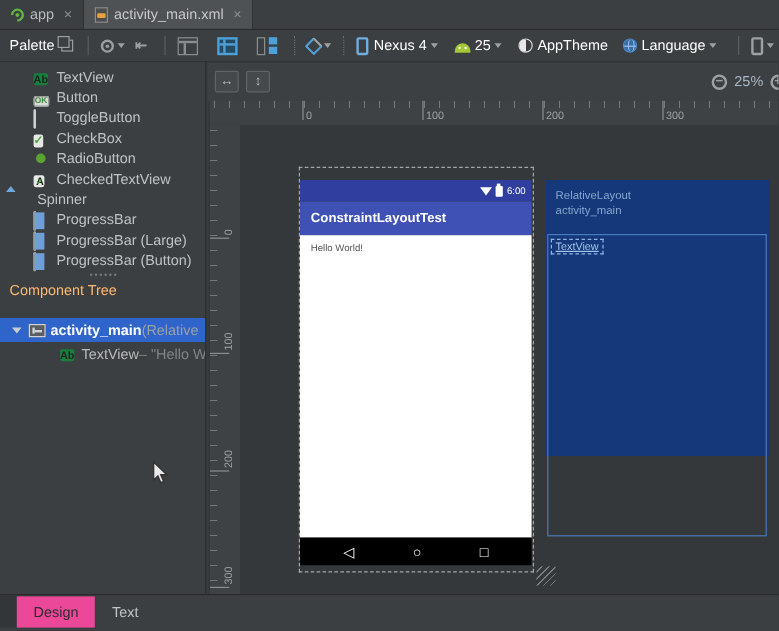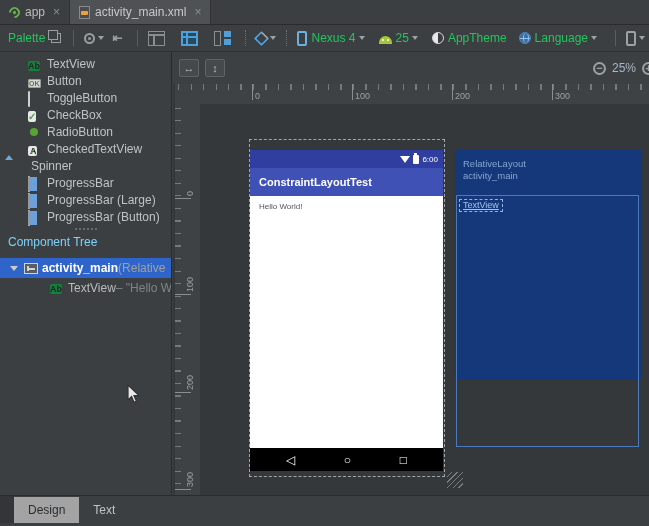--- a/index.html
+++ b/index.html
@@ -12,21 +12,21 @@
   .etab { display:flex; align-items:center; gap:5px; padding:0 9px; font-size:12px; color:#bbbbbb; border-right:1px solid #323232; cursor:default; }
   .etab.active { background:#4e5254; color:#c8c8c8; }
   .etab .close { color:#8a8f92; font-size:12px; margin-left:3px; }
   .runicon { width:11px; height:11px; border:2px solid #62b543; border-radius:50%; border-left-color:transparent; transform:rotate(-45deg); position:relative; }
   .runicon i { position:absolute; left:2px; top:2px; width:3px; height:3px; background:#62b543; border-radius:1px; }
   .xmlicon { width:11px; height:13px; background:#4d4d4d; border:1px solid #8a8a8a; position:relative; }
   .xmlicon i { position:absolute; left:1px; top:4px; width:7px; height:4px; background:#e8a33d; border-radius:1px; }
 
   
   #toolbar { left:0; top:25px; width:649px; height:27px; background:#3c3f41; border-bottom:1px solid #2f3234; display:flex; align-items:center; font-size:12px; }
-  #toolbar .lbl { color:#22c55e; }
+  #toolbar .lbl { color:#ffffff; }
   .tb-sep { width:1px; height:16px; background:#5a5e60; margin:0 6px; }
   .tb-sep.dotted { background:none; border-left:1px dotted #6a6e70; }
   .caret { width:0; height:0; border-left:3px solid transparent; border-right:3px solid transparent; border-top:4px solid #9da1a4; margin-left:3px; display:inline-block; }
   .icbtn { display:flex; align-items:center; margin:0 4px; cursor:default; }
   .copyicon { width:10px; height:10px; border:1px solid #9a9ea0; position:relative; margin-right:2px; }
   .copyicon i { position:absolute; left:-4px; top:-4px; width:10px; height:10px; border:1px solid #9a9ea0; background:#3c3f41; }
   .gearicon { width:11px; height:11px; border:2px solid #9a9ea0; border-radius:50%; position:relative; }
   .gearicon i { position:absolute; left:2px; top:2px; width:3px; height:3px; background:#9a9ea0; border-radius:50%; }
   .hideicon { color:#9a9ea0; font-size:12px; font-weight:bold; }
   .viewicon { width:17px; height:15px; border:1px solid #8a8e90; position:relative; margin:0 4px; }
@@ -64,21 +64,21 @@
   .radio-icon::before { content:""; position:absolute; left:2px; top:2px; width:8px; height:8px; background:#5aa332; border-radius:50%; }
   .ctv-icon { width:13px; height:12px; background:#e8e8e8; color:#222; font-size:9px; font-weight:bold; text-align:left; padding-left:2px; line-height:12px; border-radius:2px; position:relative; }
   .ctv-icon::after { content:"\2713"; position:absolute; right:0; top:0; color:#4ca63c; font-size:8px; }
   .spinner-icon { width:14px; height:11px; border-top:2px solid #9ab8d8; border-bottom:2px solid #9ab8d8; position:relative; margin-top:1px; }
   .spinner-icon::before { content:""; position:absolute; left:1px; top:2px; right:1px; border-top:2px solid #cfe0ef; }
   .spinner-icon::after { content:""; position:absolute; right:-1px; top:-7px; border-left:4px solid transparent; border-right:4px solid transparent; border-bottom:5px solid #6fa8d8; }
   .pb-icon { width:15px; height:7px; background:#e8e8e8; border:1px solid #9a9a9a; border-radius:2px; position:relative; margin-top:3px; }
   .pb-icon::before { content:""; position:absolute; left:0; top:0; bottom:0; width:8px; background:#6f9fd8; }
   .splitter { height:7px; display:flex; align-items:center; justify-content:center; gap:2px; }
   .splitter i { width:2px; height:2px; background:#777b7d; border-radius:50%; }
-  .treehdr { font-size:12px; color:#7dd3fc; padding:3px 8px 9px; }
+  .treehdr { font-size:12px; color:#fdba74; padding:3px 8px 16px; }
   .trow { display:flex; align-items:center; height:20px; font-size:12px; white-space:nowrap; overflow:hidden; }
   .trow.selected { background:#2f65ca; color:#ffffff; }
   .expander { width:0; height:0; border-left:4px solid transparent; border-right:4px solid transparent; border-top:5px solid #c8ccce; margin:0 6px 0 10px; }
   .layouticon { width:14px; height:11px; border:1px solid #d0d4d6; background:#5a5e60; position:relative; margin-right:4px; flex:0 0 auto; }
   .layouticon::before { content:""; position:absolute; left:2px; top:2px; bottom:2px; border-left:2px solid #d0d4d6; }
   .layouticon::after { content:""; position:absolute; left:4px; top:4px; width:6px; border-top:2px solid #d0d4d6; }
   .trow .dim { color:#9aa0a4; font-weight:normal; }
   .trow2-dim { color:#808486; }
 
   
@@ -116,21 +116,21 @@
 
   
   #blueprint { left:282px; top:98px; width:186px; height:230px; font-size:9.5px; }
   #bp-header { position:absolute; left:8px; top:8px; line-height:12px; }
   #bp-rect { position:absolute; left:1px; top:45px; width:183px; height:252px; border:1px solid #4a79be; }
   #bp-textview { position:absolute; left:2px; top:3px; display:inline-block; border:1px dashed #8fb4e3; color:#a2c3ea; padding:0 3px 1px; font-size:9px; text-decoration:underline; }
 
   
   #bottombar { left:0; top:495px; width:649px; height:31px; background:#3c3f41; border-top:1px solid #2b2b2b; display:flex; align-items:flex-start; }
   .btab { height:26px; margin-top:1px; padding:0 14px; font-size:12px; display:flex; align-items:center; color:#c0c4c6; }
-  .btab.active { background:#a3a3a3; color:#2b2d2e; }
+  .btab.active { background:#ec4899; color:#2b2d2e; }
   #bottombar .lead { width:14px; height:27px; background:#333638; }
 
   #cursor { left:127px; top:384px; }
 </style>
 </head>
 <body>
 
 <div id="tabbar" class="abs">
   <div class="etab">
     <span class="runicon">

